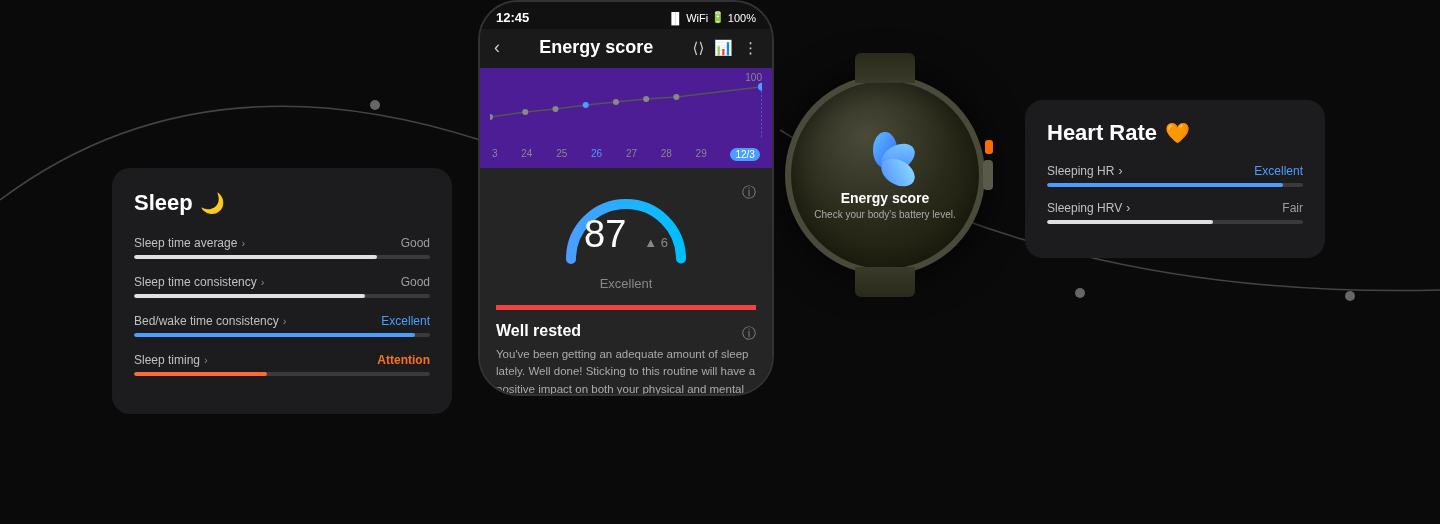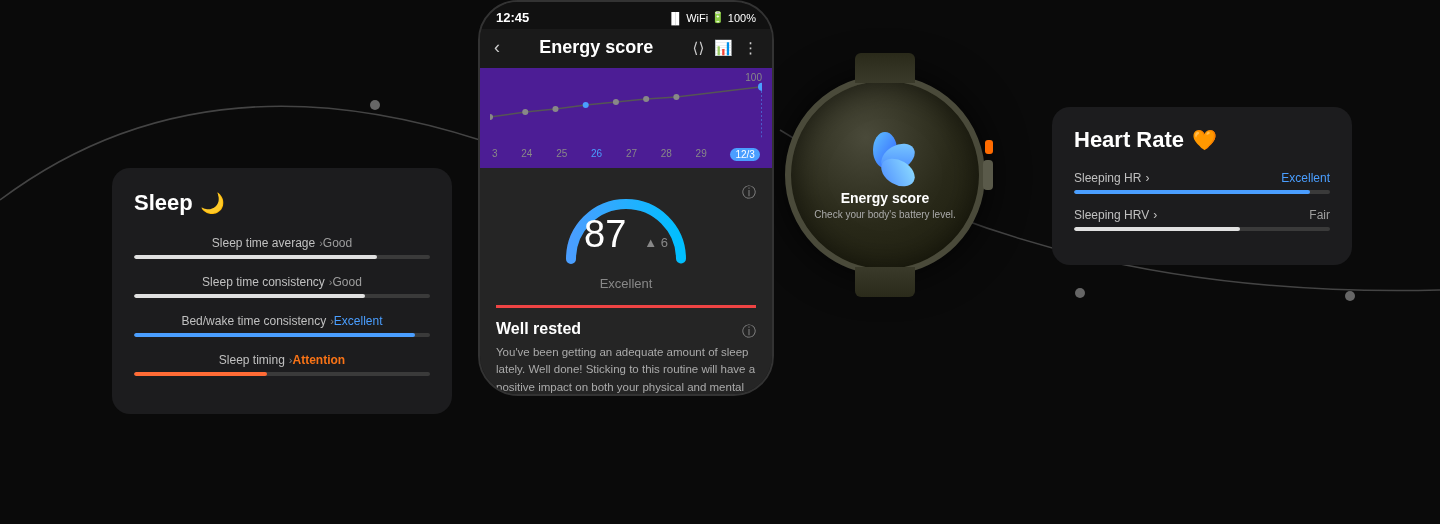--- a/index.html
+++ b/index.html
@@ -44,21 +44,21 @@
     }
     .title-icon {
       font-size: 20px;
     }
 
     .metric-row {
       margin-bottom: 16px;
     }
     .metric-header {
       display: flex;
-      justify-content: center;
+      justify-content: space-between;
       align-items: center;
       margin-bottom: 5px;
     }
     .metric-label {
       color: #c0c0c0;
       font-size: 12px;
       display: flex;
       align-items: center;
       gap: 4px;
     }
@@ -233,21 +233,21 @@
     }
     .info-icon {
       position: absolute;
       right: 0;
       top: 0;
       color: #888;
       font-size: 14px;
     }
 
     .well-rested-section {
-      border-top: 3px solid #ef4444;
+      border-top: 5px solid #ef4444;
       padding-top: 12px;
       position: relative;
     }
     .well-rested-title {
       color: #fff;
       font-size: 16px;
       font-weight: 600;
       margin-bottom: 6px;
     }
     .well-rested-text {
@@ -328,28 +328,27 @@
       transform: translateY(-50%);
       width: 8px;
       height: 14px;
       background: #ff6b00;
       border-radius: 3px;
     }
 
     
     .heartrate-card {
       position: absolute;
-      right: 88px;
+      right: 115px;
       top: 100px;
       width: 300px;
       background: #1c1c1e;
       border-radius: 18px;
       padding: 20px 22px;
       z-index: 10;
-      margin-top: 7px;
     }
     .hr-title {
       display: flex;
       align-items: center;
       gap: 8px;
       margin-bottom: 18px;
     }
     .hr-title-text {
       color: #ffffff;
       font-size: 22px;

